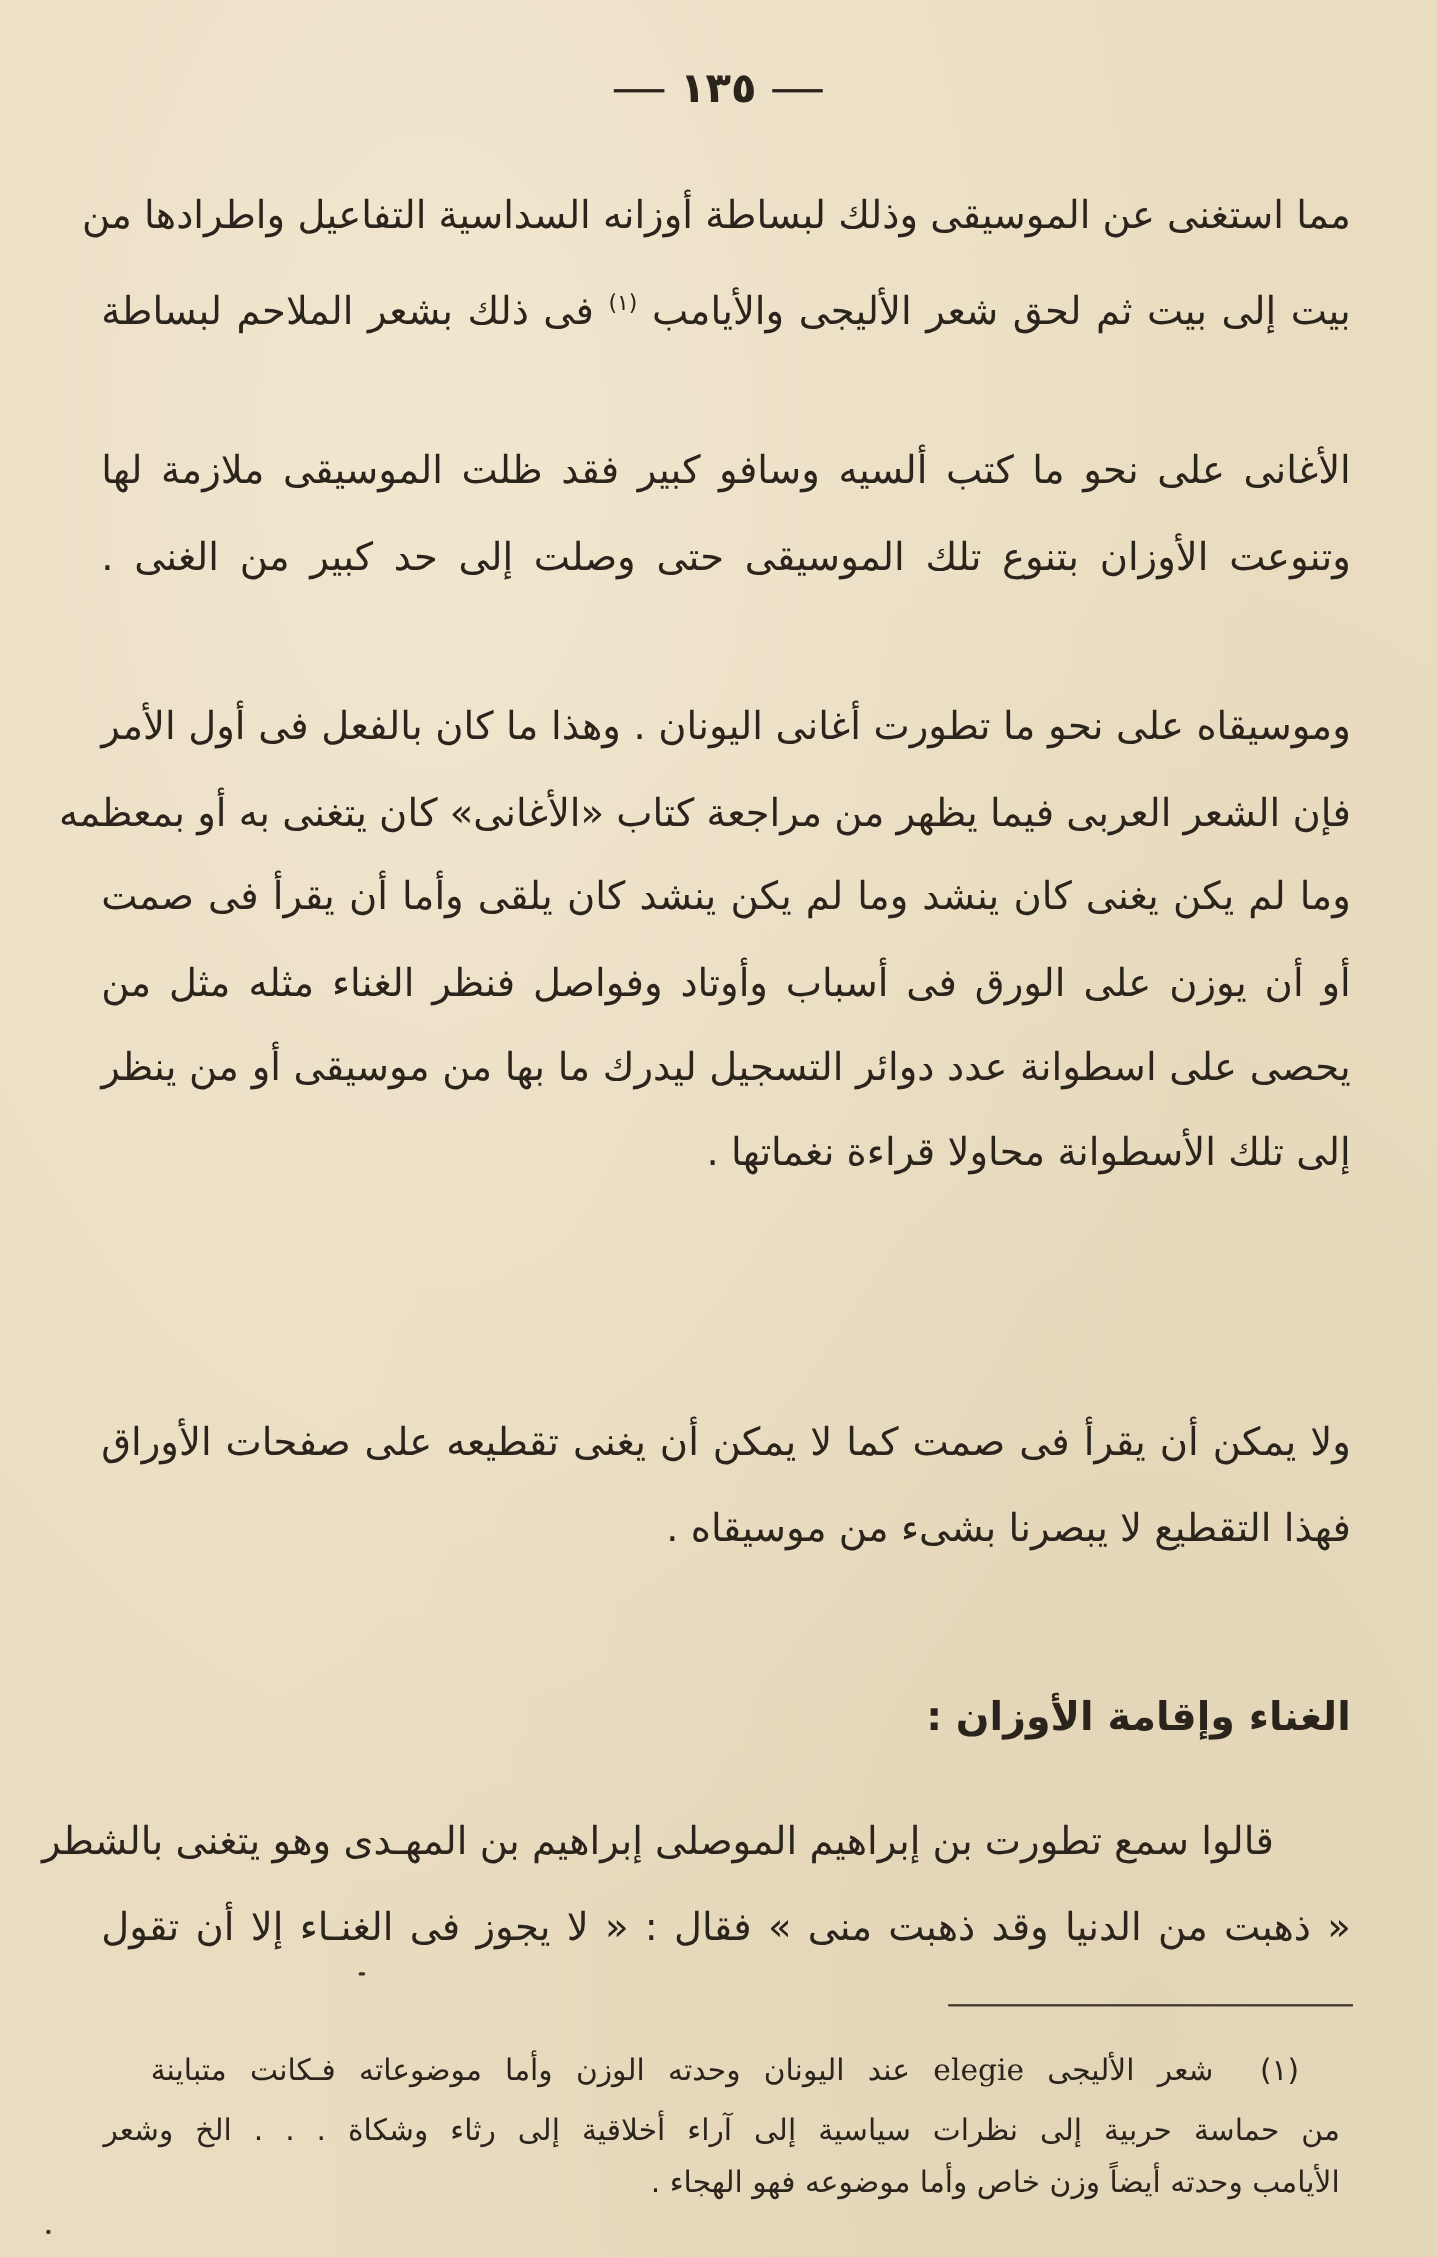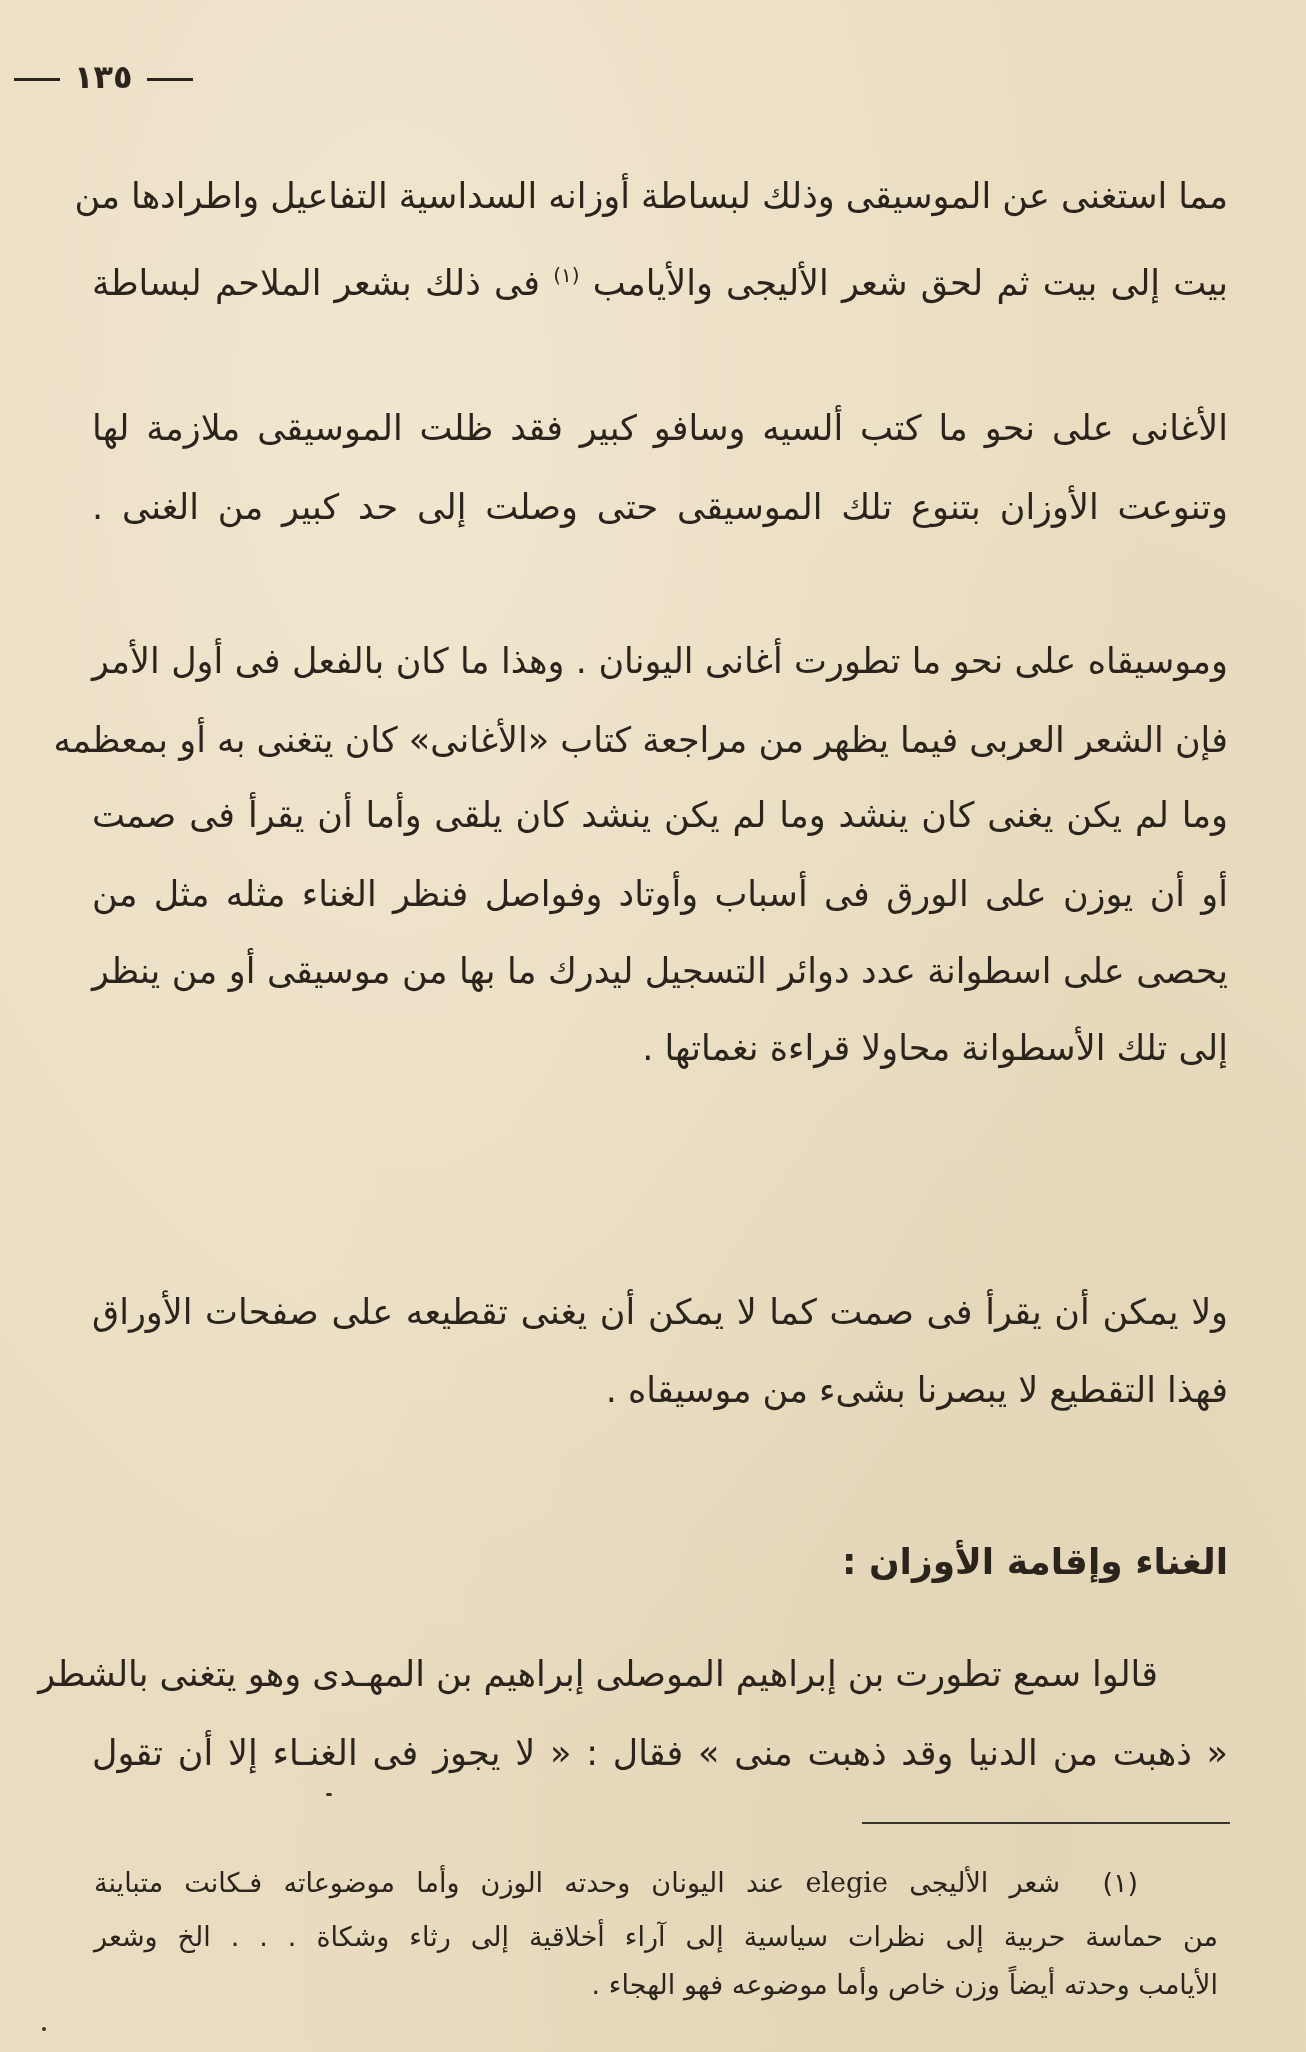--- a/index.html
+++ b/index.html
@@ -9,21 +9,21 @@
     background-image:
       radial-gradient(ellipse at 30% 20%, rgba(255,250,235,0.35), rgba(0,0,0,0) 60%),
       radial-gradient(ellipse at 80% 90%, rgba(200,180,140,0.18), rgba(0,0,0,0) 55%);
     position: relative;
     font-family: "DejaVu Sans", sans-serif;
     color: #2a241c;
   }
   .page { position: absolute; left: 0; top: 0; width: 1306px; height: 2052px; }
   .page-number {
     position: absolute; top: 58px; left: 0; width: 1306px;
-    text-align: left; font-size: 32px; font-weight: bold; letter-spacing: 2px;
+    text-align: center; font-size: 38px; font-weight: bold; letter-spacing: 2px;
     direction: ltr;
   }
   .page-number .dash { display: inline-block; width: 46px; height: 3px; background: #2a241c; vertical-align: middle; margin: 0 14px; }
   .line {
     position: absolute; left: 92px; width: 1136px; height: 60px;
     direction: rtl; text-align: justify; text-align-last: justify;
     font-size: 35px; line-height: 60px; white-space: nowrap; overflow: visible;
   }
   .line.last { text-align-last: right; }
   .line.indent { padding-right: 70px; width: 1066px; }
@@ -31,21 +31,21 @@
     position: absolute; left: 92px; width: 1136px; top: 1532px;
     direction: rtl; text-align: right; font-size: 36px; font-weight: bold; line-height: 60px;
   }
   .fn-rule { position: absolute; top: 1822px; left: 862px; width: 368px; height: 2px; background: #3a332a; }
   .fn-line {
     position: absolute; left: 94px; width: 1124px; height: 48px;
     direction: rtl; text-align: justify; text-align-last: justify;
     font-size: 27px; line-height: 48px; white-space: nowrap;
   }
   .fn-line.last { text-align-last: right; }
-  .fn-line.indent { padding-right: 80px; width: 1044px; }
+  .fn-line.indent { padding-right: 80px; width: 1044px; margin-left: 43px; }
   .latin { font-family: "DejaVu Serif", serif; direction: ltr; unicode-bidi: embed; }
   .sup { font-size: 20px; vertical-align: super; }
   .speck { position: absolute; width: 4px; height: 4px; border-radius: 2px; background: #3a332a; }
 </style>
 </head>
 <body>
 
 <div class="page">
 
   <div class="page-number">

